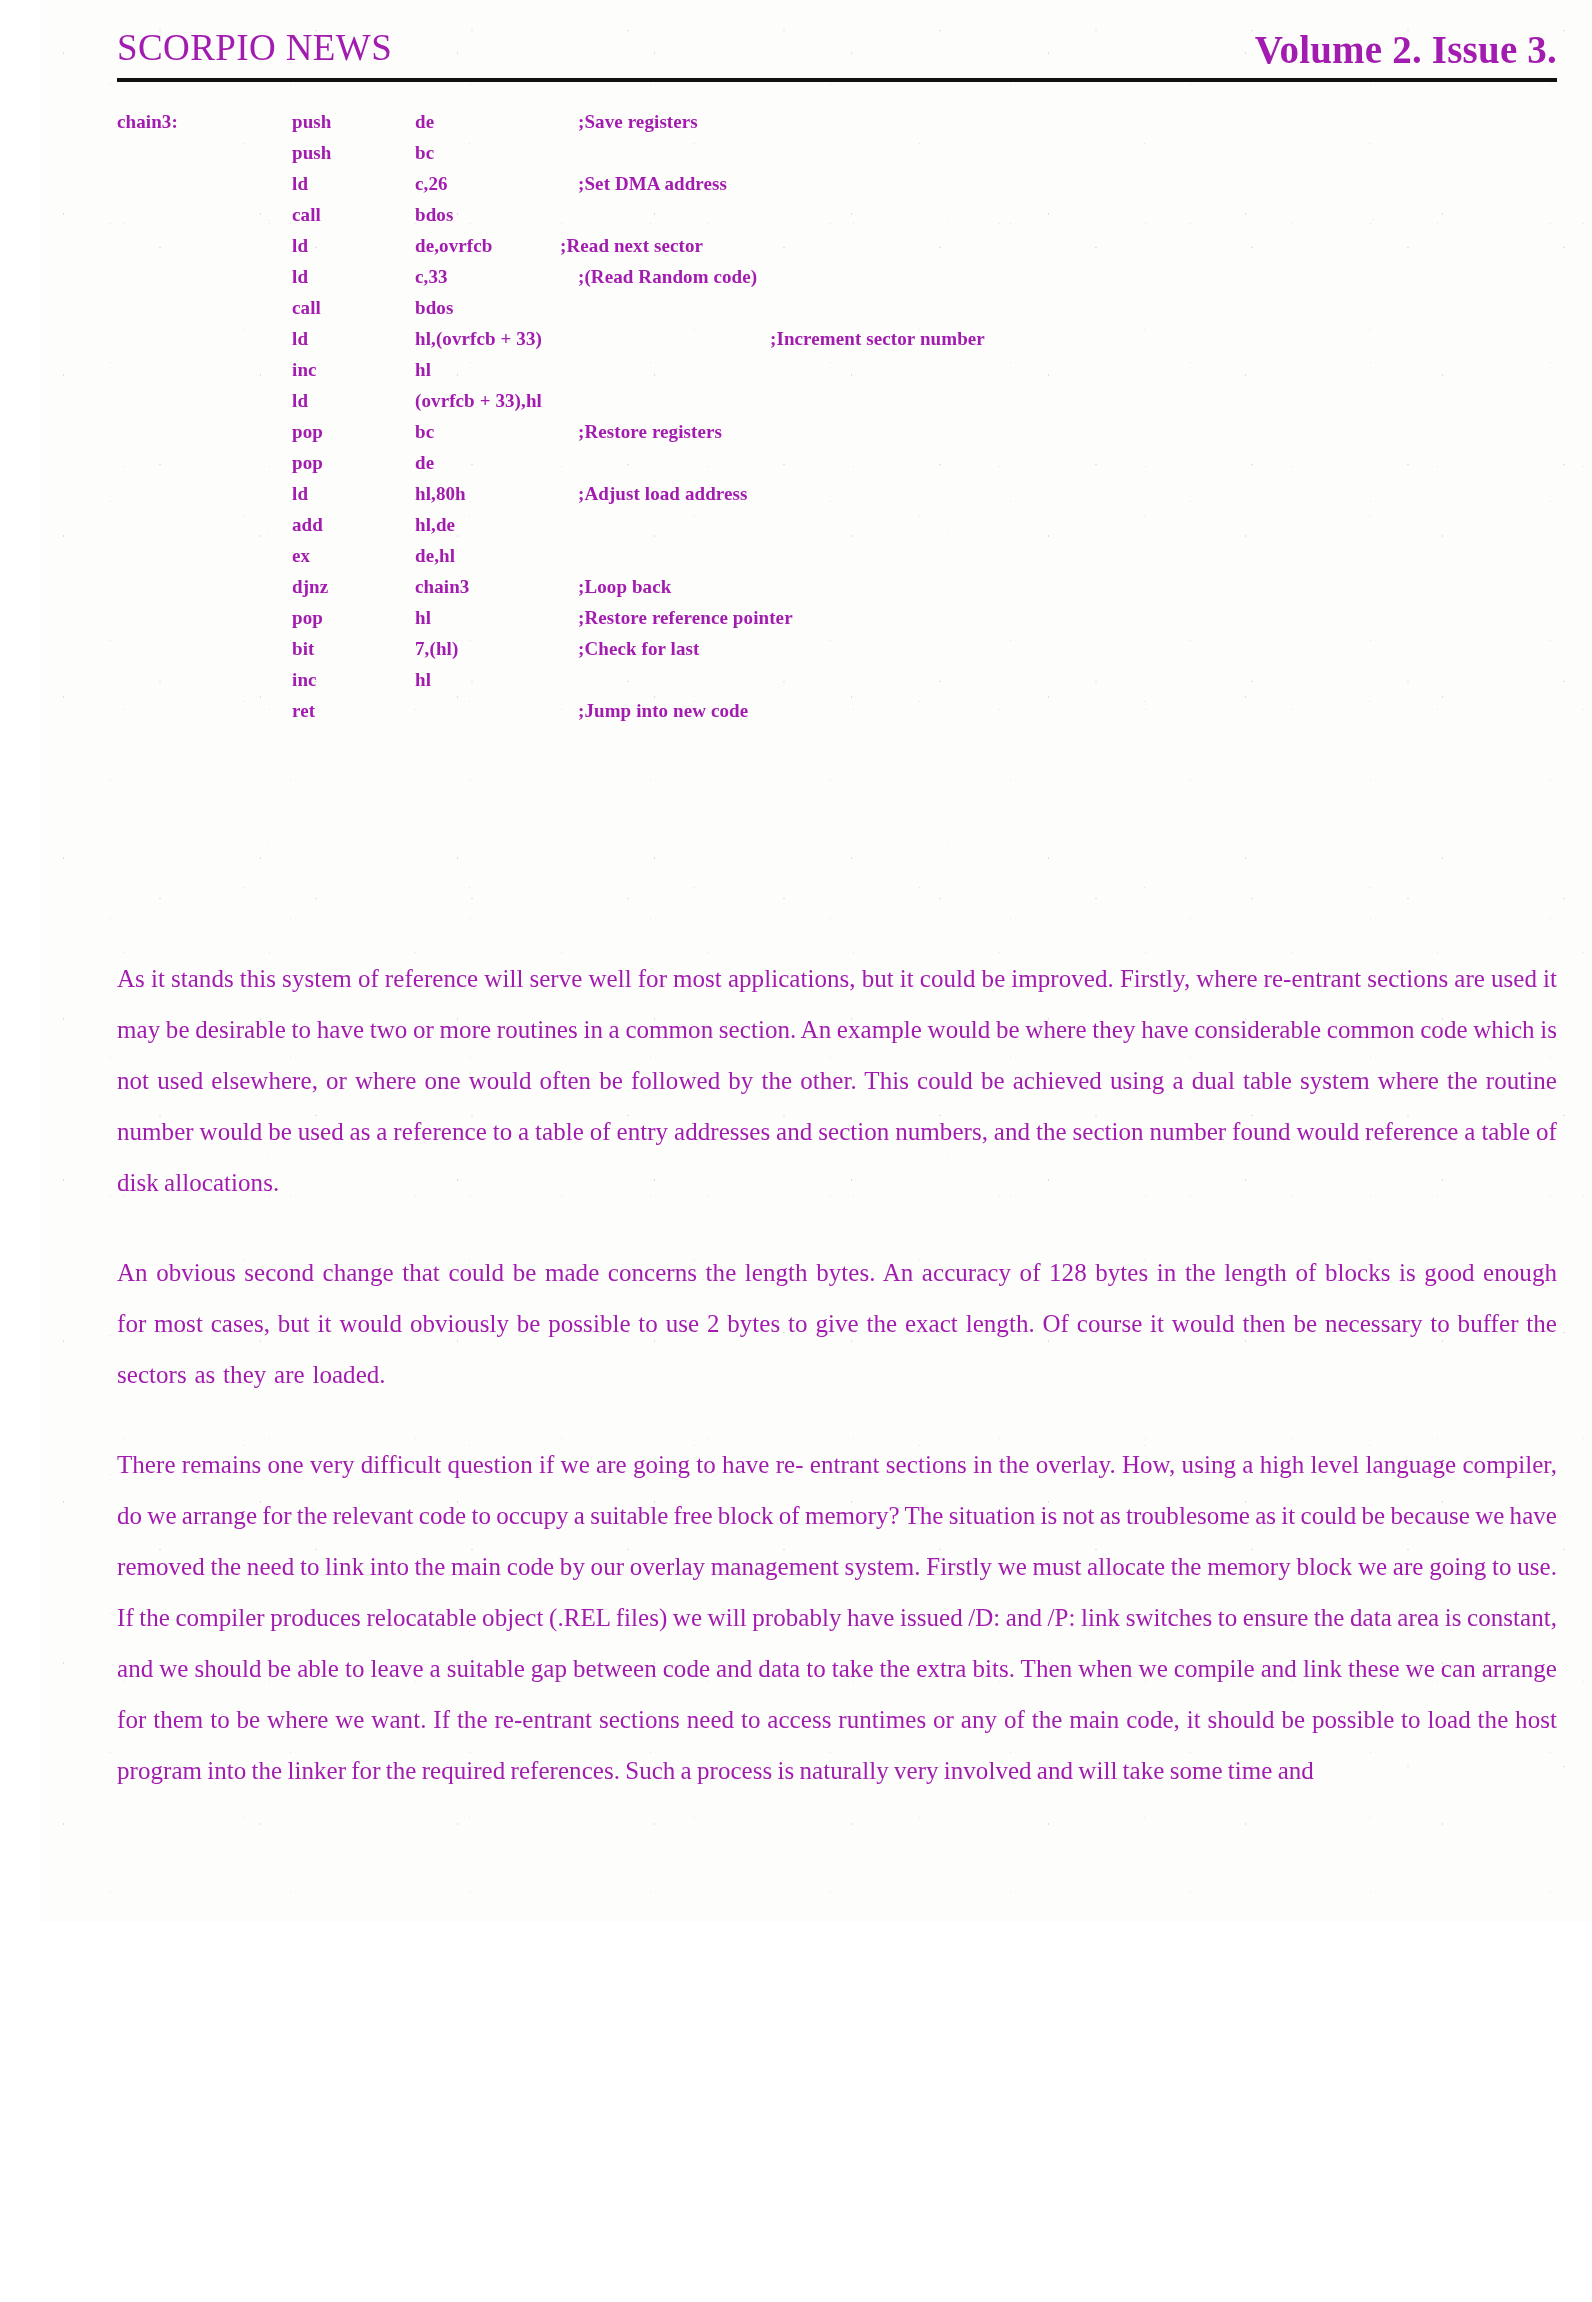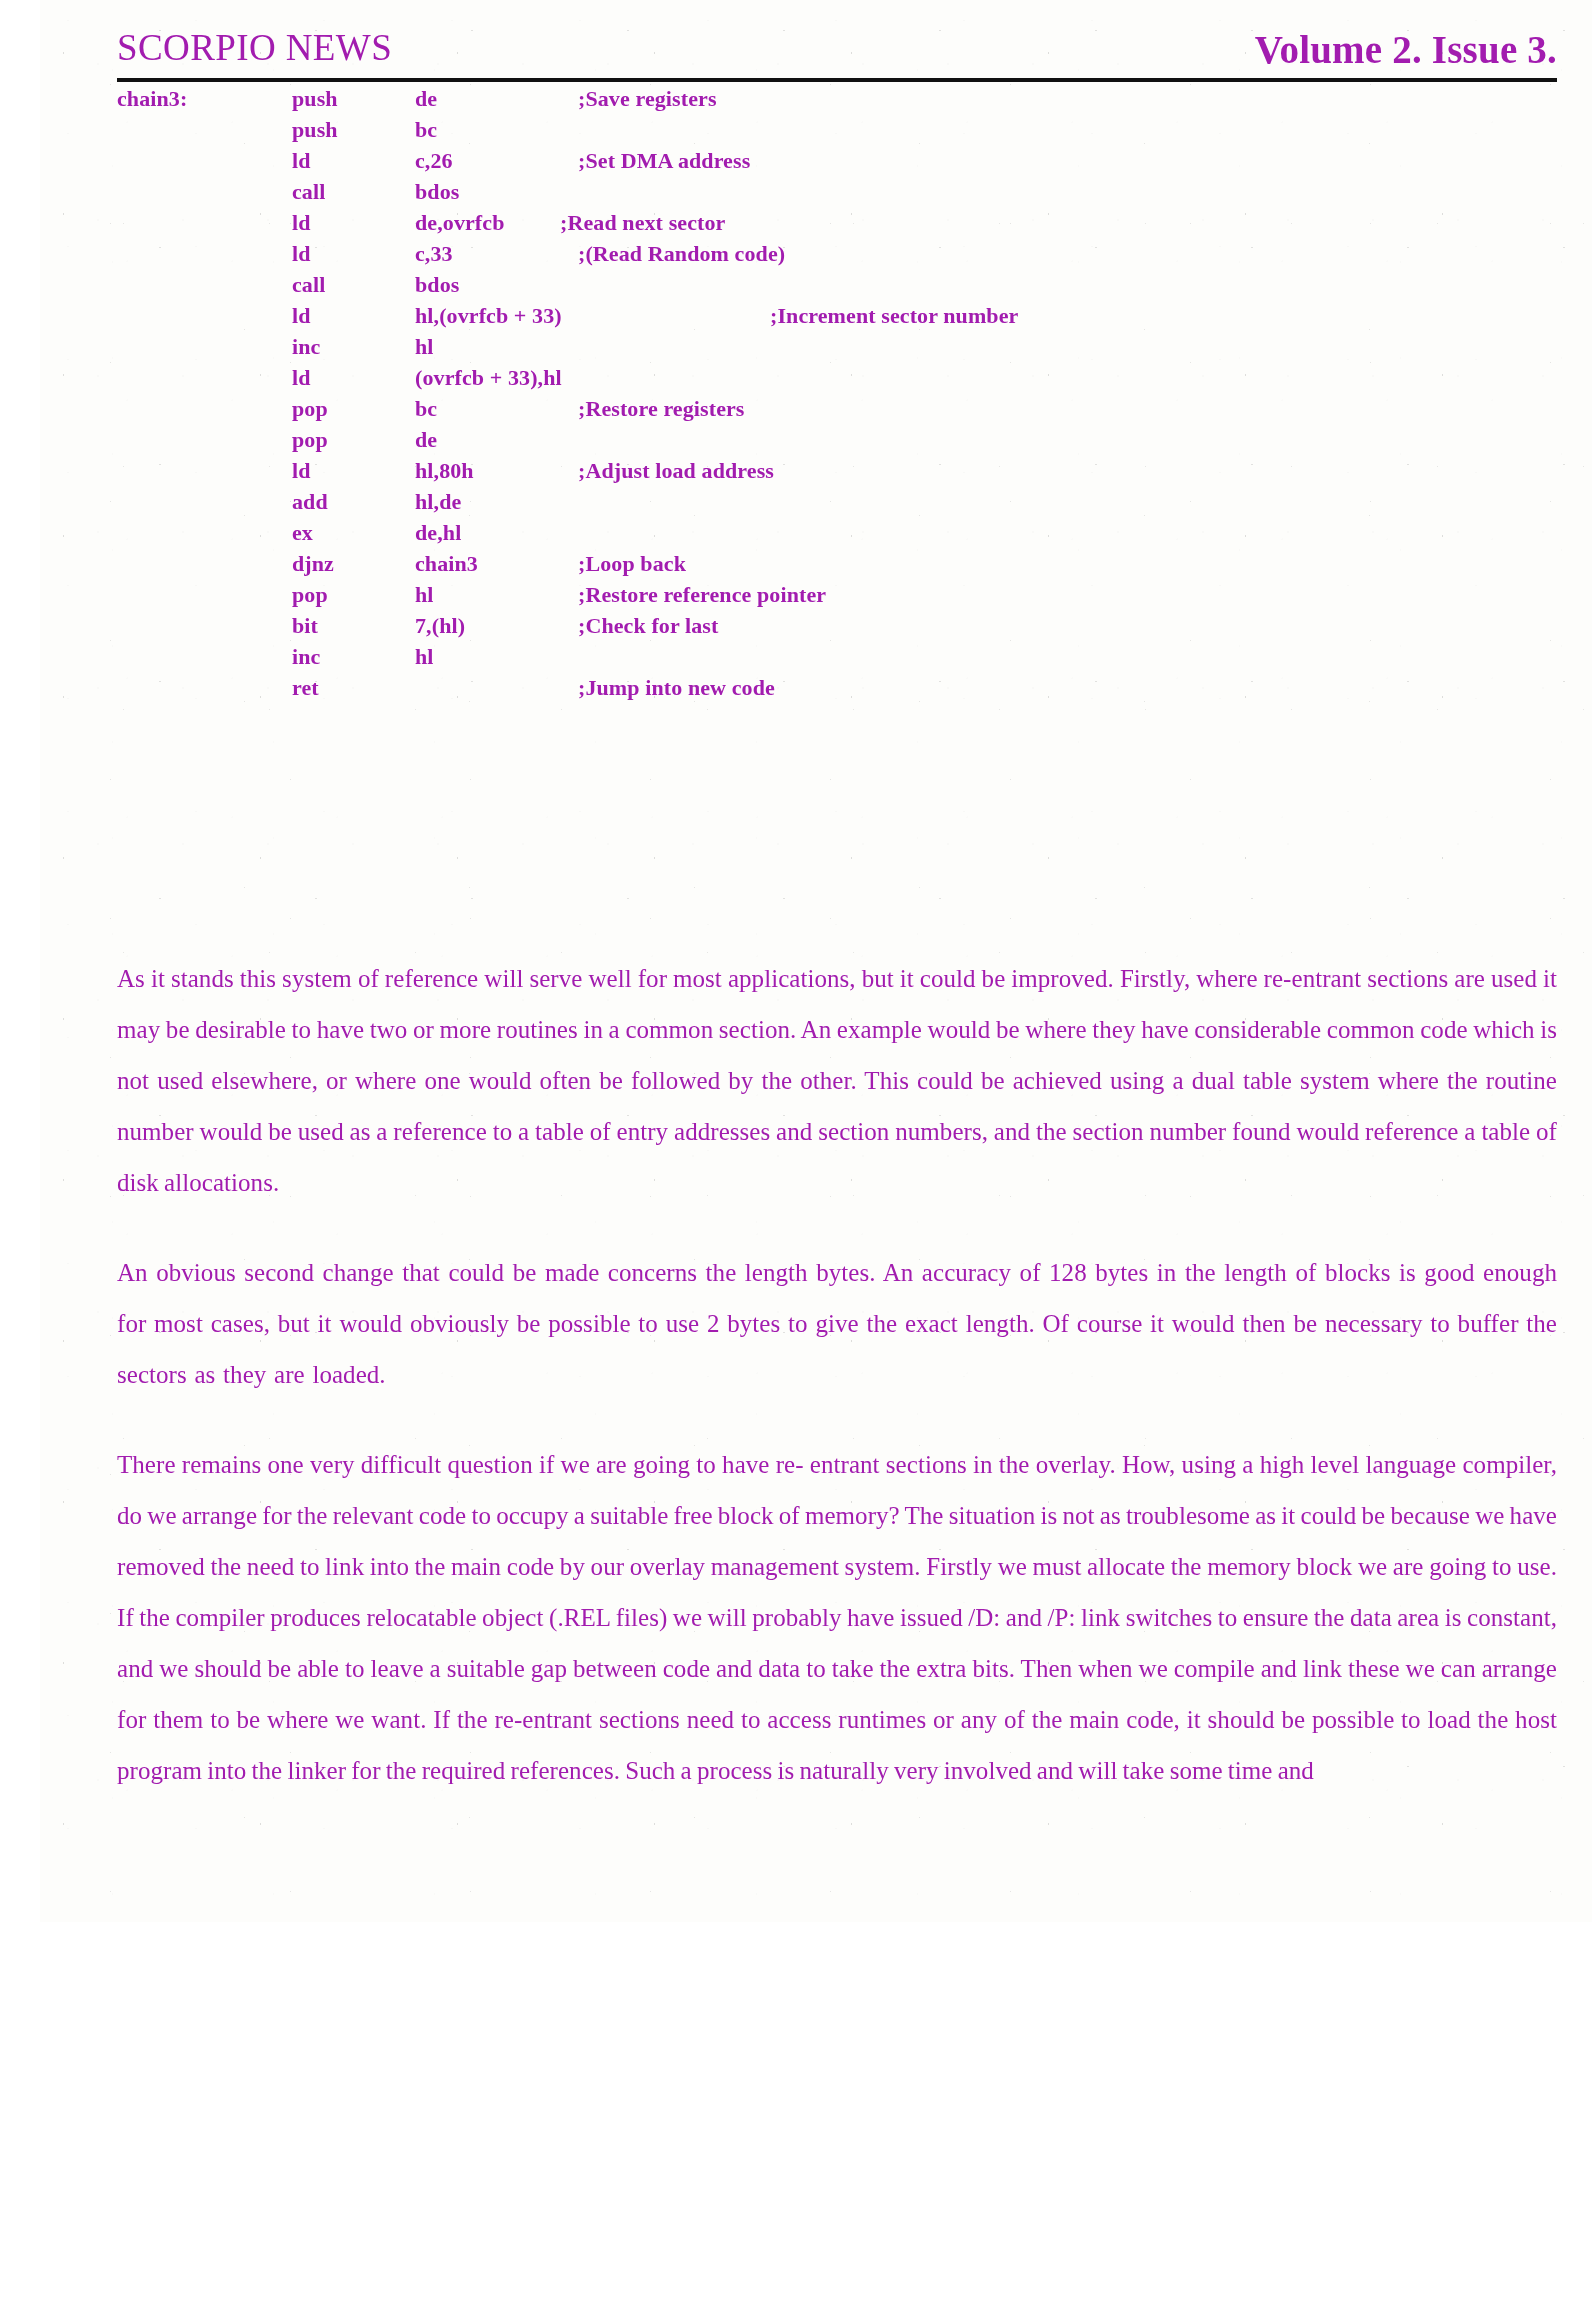--- a/index.html
+++ b/index.html
@@ -74,23 +74,23 @@
     top: 2196px;
     width: 1440px;
     height: 3.7px;
     background: #111;
   }
 
   
   .code-block {
     position: absolute;
     left: 77px;
-    top: 83px;
-    width: 1440px;
-    font-size: 22px;
+    top: 106px;
+    width: 1440px;
+    font-size: 19px;
     line-height: 31px;
     font-weight: bold;
     letter-spacing: 0.1px;
   }
   .code-line {
     display: block;
     height: 31px;
     white-space: nowrap;
     position: relative;
   }

